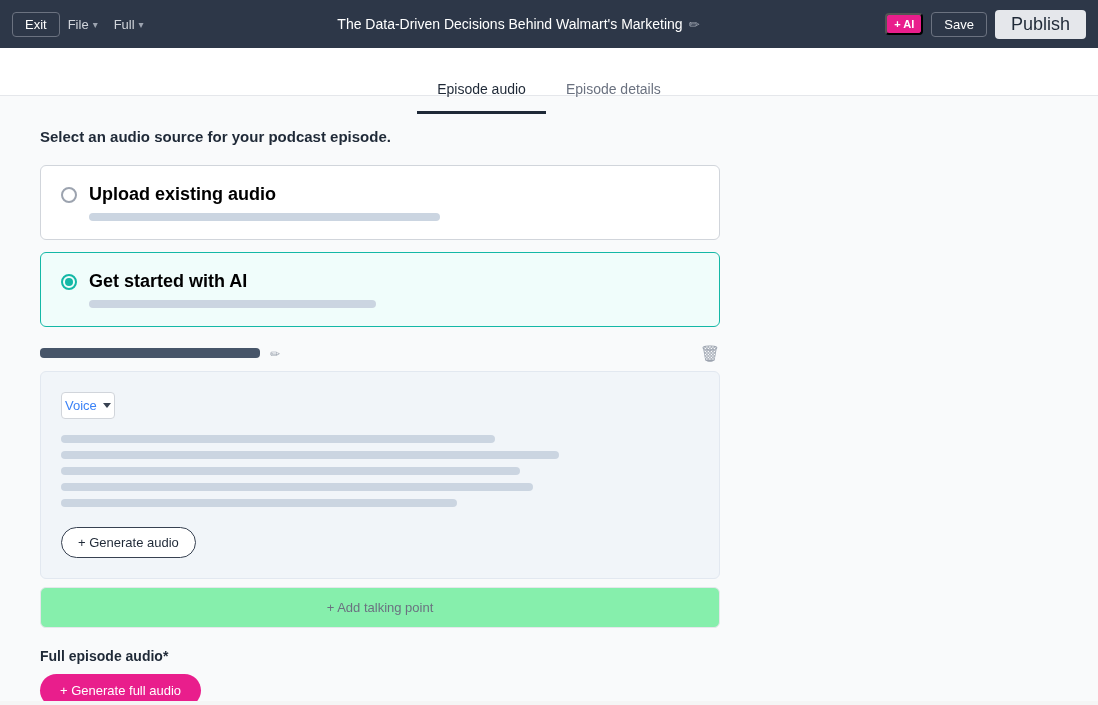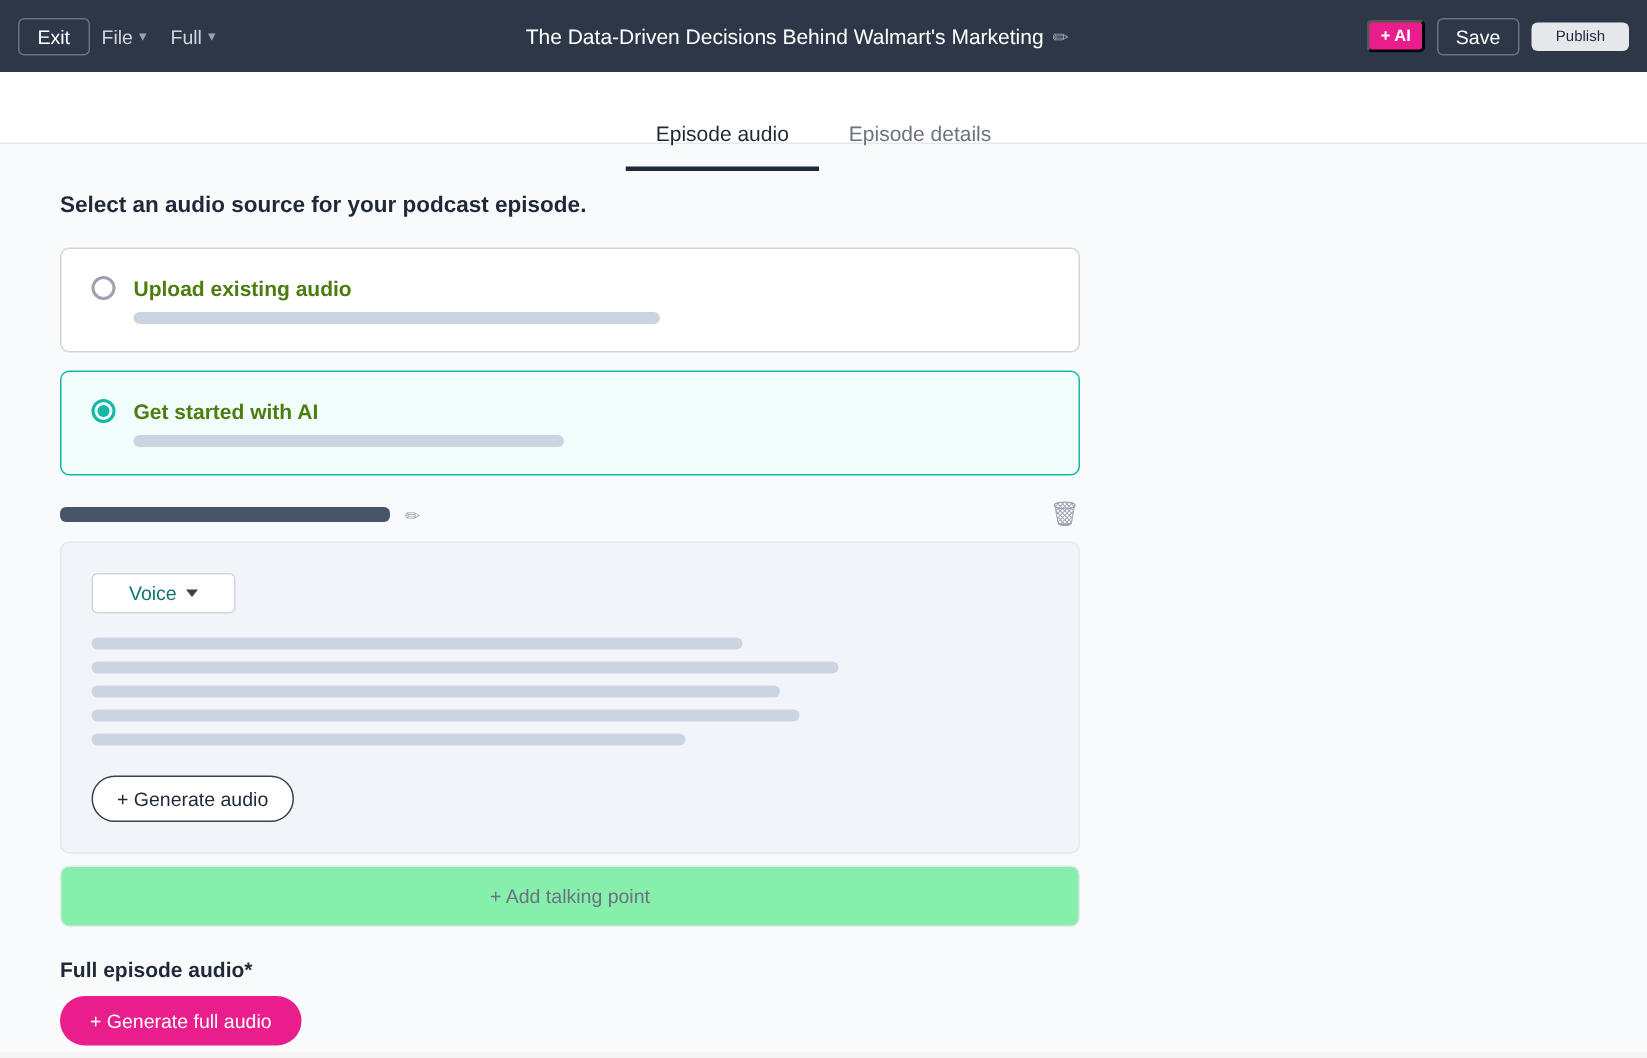--- a/index.html
+++ b/index.html
@@ -65,21 +65,21 @@
       border-radius: 4px;
       font-size: 13px;
       cursor: pointer;
     }
     .publish-btn {
       background: #e5e7eb;
       border: none;
       color: #1f2937;
       padding: 4px 16px;
       border-radius: 4px;
-      font-size: 10px;
+      font-size: 18px;
       font-weight: 500;
       cursor: pointer;
     }
 
     
     .tab-bar {
       background: #fff;
       border-bottom: 1px solid #e5e7eb;
       display: flex;
       justify-content: center;
@@ -149,23 +149,23 @@
       border-color: #14b8a6;
     }
     .radio.checked::after {
       content: '';
       width: 8px;
       height: 8px;
       border-radius: 50%;
       background: #14b8a6;
     }
     .card-title {
-      font-size: 14px;
+      font-size: 18px;
       font-weight: 600;
-      color: #4d7c0f;
+      color: #000000;
     }
     .card-desc-bar {
       height: 8px;
       background: #cbd5e1;
       border-radius: 4px;
       margin-left: 28px;
     }
 
     
     .talking-point-section {
@@ -204,24 +204,24 @@
     .talking-point-card {
       background: #f1f5f9;
       border: 1px solid #e2e8f0;
       border-radius: 6px;
       padding: 20px;
     }
     .voice-dropdown {
       background: #fff;
       border: 1px solid #d1d5db;
       border-radius: 4px;
-      padding: 5px 24px;
+      padding: 5px 3px;
       font-size: 13px;
       font-weight: 500;
-      color: #0f766e;
+      color: #3b82f6;
       cursor: pointer;
       display: inline-flex;
       align-items: center;
       gap: 6px;
       margin-bottom: 16px;
     }
     .text-lines {
       display: flex;
       flex-direction: column;
       gap: 8px;

